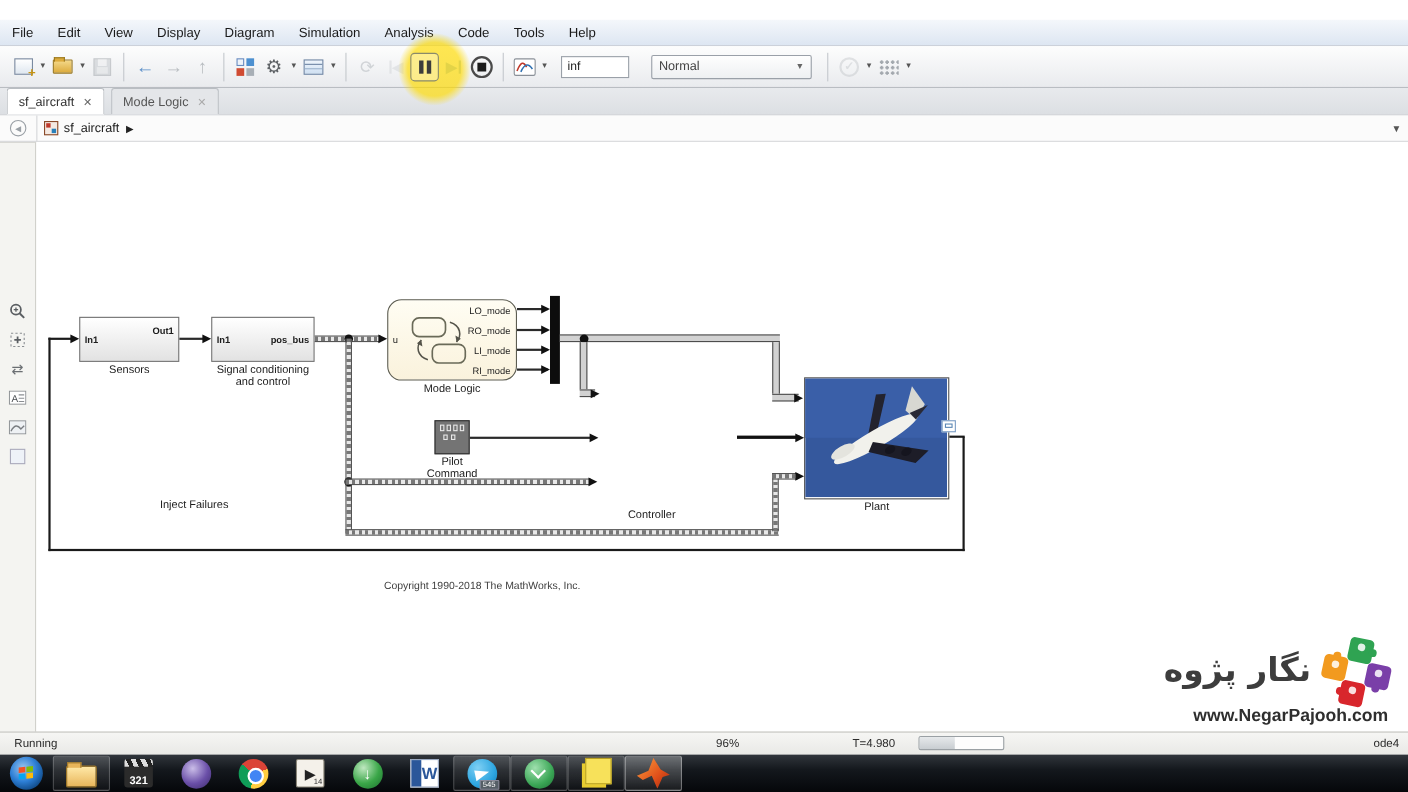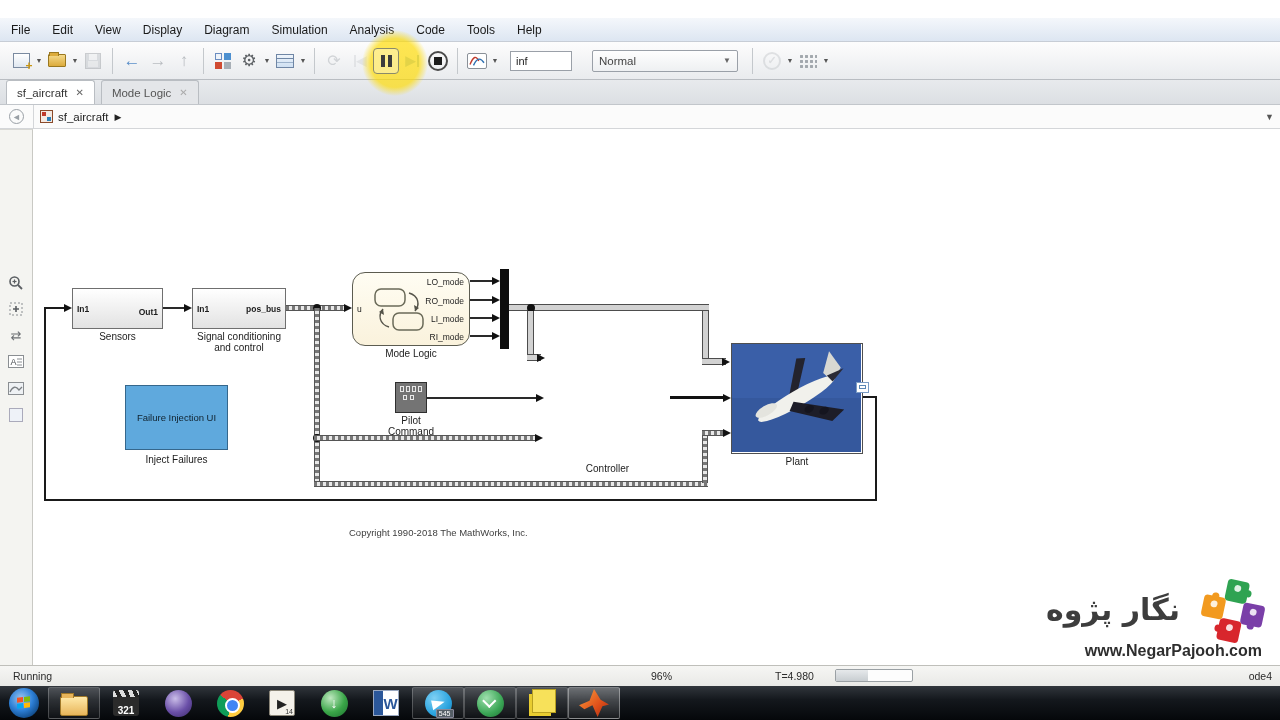--- a/index.html
+++ b/index.html
@@ -205,21 +205,21 @@
   .speaker { width:14px; height:12px; position:relative;}
   .speaker:before { content:""; position:absolute; left:0; top:3.5px; width:4px; height:5px; background:#e8e8e8;}
   .speaker:after { content:""; position:absolute; left:2px; top:1px; border-right:6px solid #e8e8e8;
     border-top:5px solid transparent; border-bottom:5px solid transparent;}
   .spk-wave { position:absolute; left:9px; top:2px; width:5px; height:8px; border:1.5px solid #e8e8e8;
     border-left:none; border-radius:0 6px 6px 0;}
   .clock { text-align:center; line-height:1.35; font-size:10.5px; }
 
   
   .watermark { position:absolute; right:8px; top:578px; width:230px; height:84px; }
-  .wm-fa { position:absolute; right:92px; top:14px; font-family:"DejaVu Sans",sans-serif; font-weight:bold;
+  .wm-fa { position:absolute; right:80px; top:14px; font-family:"DejaVu Sans",sans-serif; font-weight:bold;
     font-size:30px; color:#3d3d3d; direction:rtl; }
   .wm-url { position:absolute; right:10px; bottom:2px; font-size:16px; font-weight:bold; color:#2e2e2e; }
 </style>
 </head>
 <body>
 
 <div id="screen">
 
 
   <div class="menubar">
@@ -438,21 +438,21 @@
   <div class="ar-r" style="left:722px;top:357.5px"></div>
 
   <div class="thin-h" style="left:427px;top:397px;width:114px"></div>
   <div class="ar-r" style="left:536px;top:393.5px"></div>
 
   <div class="thick-h" style="left:670px;top:396px;width:57px"></div>
   <div class="ar-r" style="left:723px;top:393.5px"></div>
 
   <div class="block" style="left:72px;top:288px;width:91px;height:41px">
     <span class="port" style="left:4px;top:15px">In1</span>
-    <span class="port" style="right:4px;top:18px">Out1</span>
+    <span class="port" style="right:4px;top:7px">Out1</span>
   </div>
   <div class="blabel" style="left:72px;top:331px;width:91px">Sensors</div>
 
   <div class="block" style="left:192px;top:288px;width:94px;height:41px">
     <span class="port" style="left:4px;top:15px">In1</span>
     <span class="port" style="right:4px;top:15px">pos_bus</span>
   </div>
   <div class="blabel" style="left:175px;top:331px;width:128px">Signal conditioning</div>
   <div class="blabel" style="left:175px;top:342px;width:128px">and control</div>
 
@@ -466,41 +466,38 @@
       <rect x="8" y="6" width="30" height="17" rx="6" fill="none" stroke="#6a6a58" stroke-width="1.5"></rect>
       <rect x="26" y="30" width="30" height="17" rx="6" fill="none" stroke="#6a6a58" stroke-width="1.5"></rect>
       <path d="M42 10 C52 13 53 22 48 28" fill="none" stroke="#55544a" stroke-width="1.4"></path>
       <polygon points="48,28 47,22 52,25" fill="#55544a"></polygon>
       <path d="M22 44 C12 41 11 32 16 26" fill="none" stroke="#55544a" stroke-width="1.4"></path>
       <polygon points="16,26 17,32 12,29" fill="#55544a"></polygon>
     </svg>
   </div>
   <div class="blabel" style="left:352px;top:348px;width:118px">Mode Logic</div>
 
-  <div class="inject" style="left:125px;top:385px;width:103px;height:65px">
-    <span>Failure Injection UI</span>
-  </div>
   <div class="blabel" style="left:125px;top:454px;width:103px">Inject Failures</div>
 
   <div class="pilot-blk" style="left:395px;top:382px">
     <span class="r1">
         <i></i>
         <i></i>
         <i></i>
         <i></i>
       </span>
     <span class="r2">
         <i></i>
         <i></i>
       </span>
   </div>
   <div class="blabel" style="left:370px;top:415px;width:82px">Pilot</div>
   <div class="blabel" style="left:370px;top:426px;width:82px">Command</div>
 
-  <div class="blabel" style="left:545px;top:463px;width:125px">Controller</div>
+  <div class="blabel" style="left:530px;top:463px;width:125px">Controller</div>
 
   <div class="plant-blk" style="left:731px;top:343px;width:132px;height:111px">
     <svg width="129" height="108" viewBox="0 0 129 108">
       <rect x="0" y="0" width="129" height="108" fill="#35589d"></rect>
       <rect x="0" y="0" width="129" height="54" fill="#3a5fa8"></rect>
       <g transform="rotate(-30 64 54)">
         <polygon points="58,50 84,20 92,24 66,52" fill="#23232e"></polygon>
         <ellipse cx="64" cy="55" rx="44" ry="8" fill="#f1f1ec"></ellipse>
         <ellipse cx="32" cy="50" rx="12" ry="5" fill="#e4e4de"></ellipse>
         <polygon points="60,56 100,88 84,92 52,62" fill="#1d1d28"></polygon>

